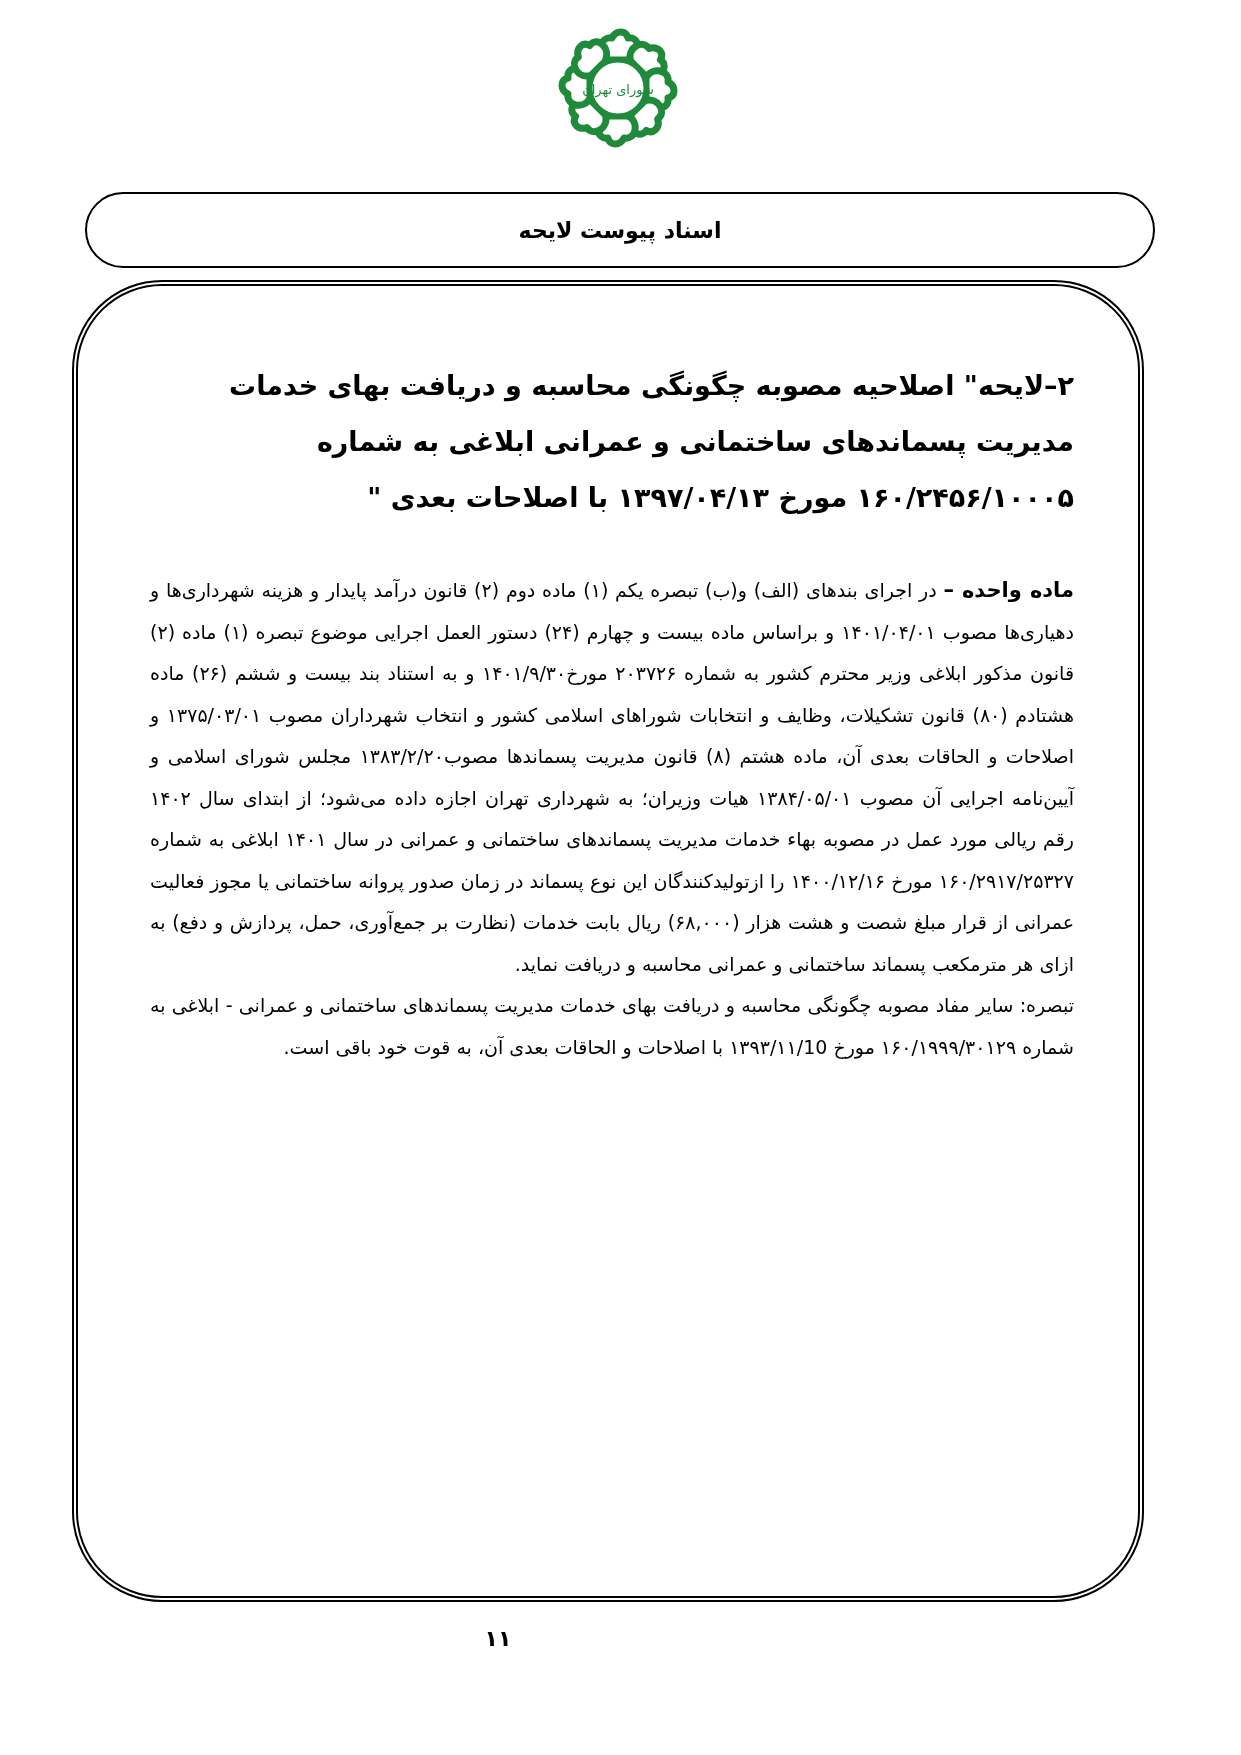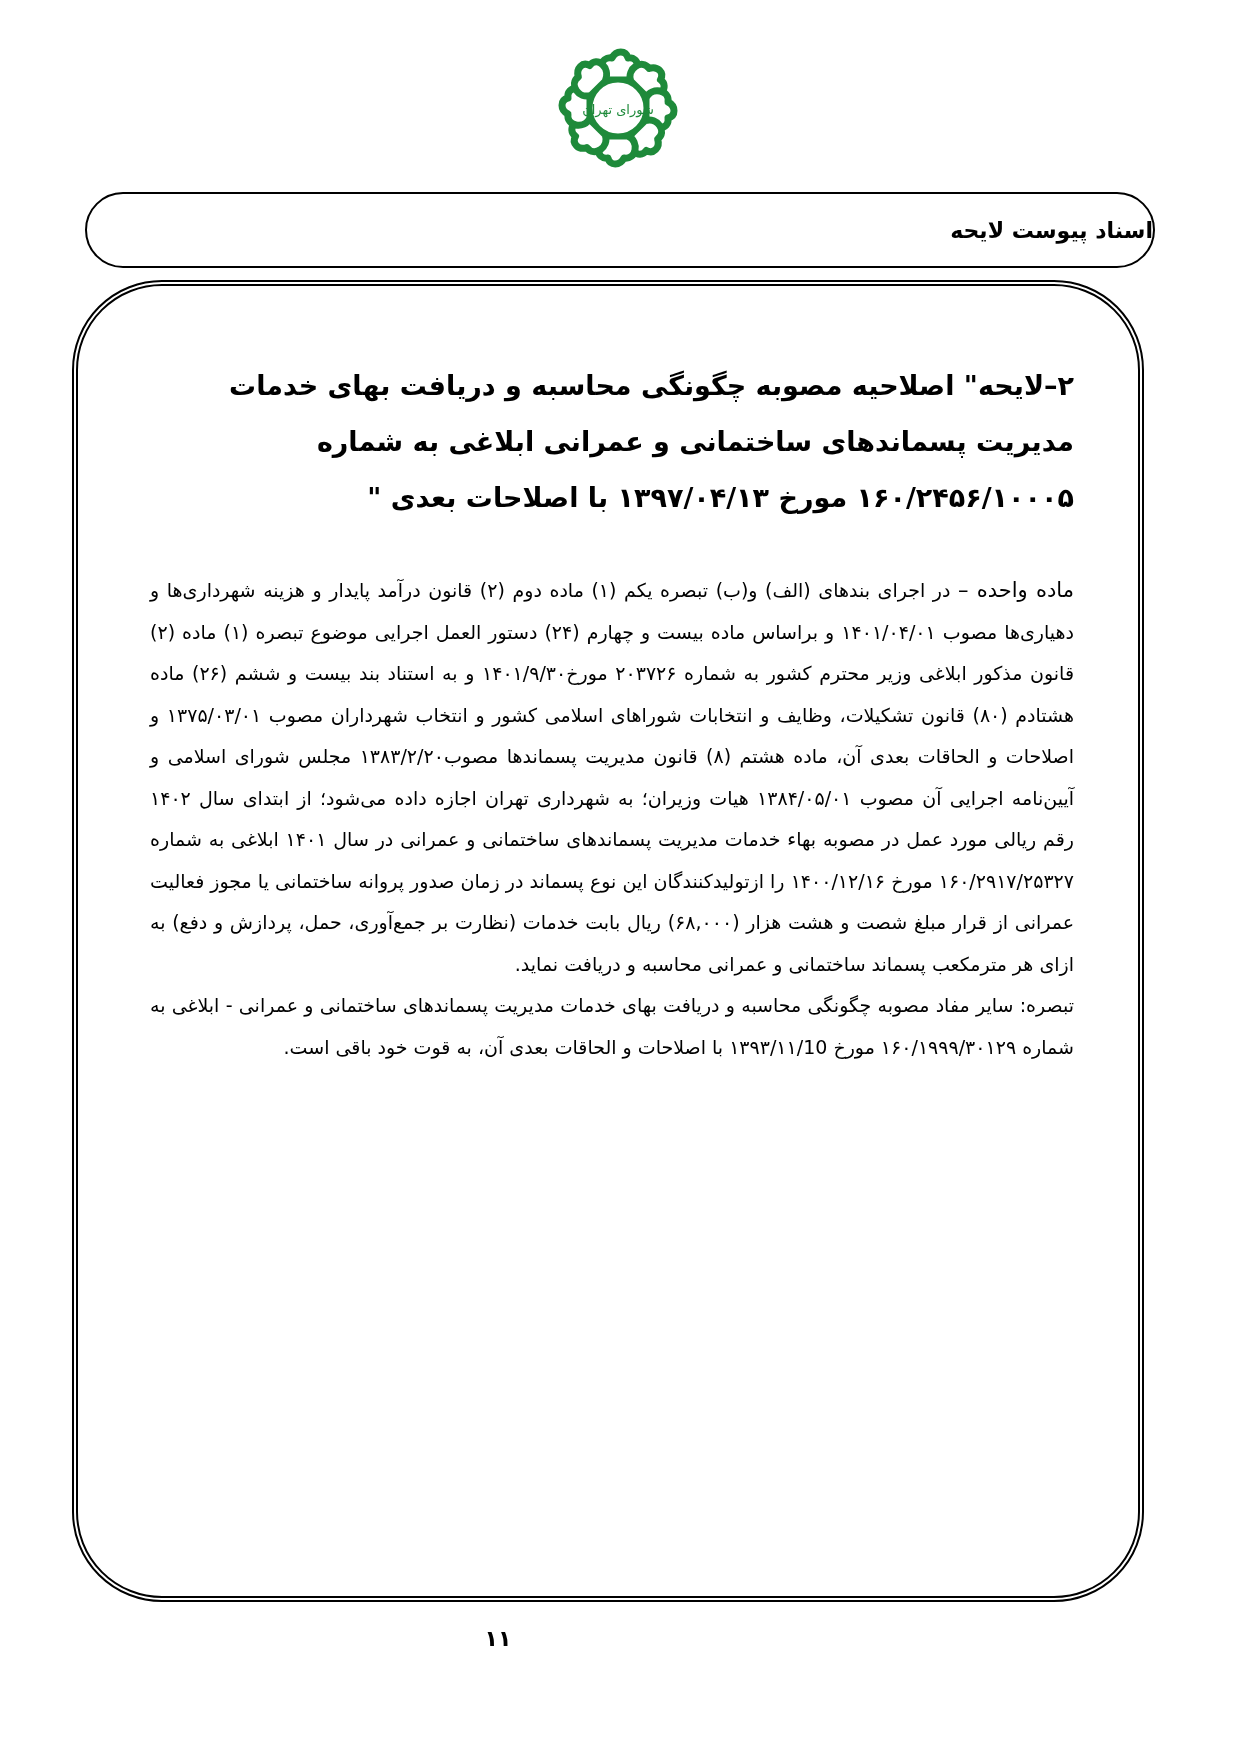--- a/index.html
+++ b/index.html
@@ -11,36 +11,36 @@
       width: 1241px;
       height: 1755px;
       position: relative;
       overflow: hidden;
       font-family: "DejaVu Sans", sans-serif;
       color: #000000;
     }
     .logo {
       position: absolute;
       left: 548px;
-      top: 48px;
+      top: 28px;
       width: 140px;
       height: 120px;
     }
     .header-pill {
       position: absolute;
       left: 85px;
       top: 192px;
       width: 1070px;
       height: 76px;
       border: 2px solid #000;
       border-radius: 40px;
       box-sizing: border-box;
       display: flex;
       align-items: center;
-      justify-content: flex-start;
+      justify-content: center;
       direction: rtl;
     }
     .header-pill .title {
       font-weight: bold;
       font-size: 22px;
       font-family: "DejaVu Sans", sans-serif;
     }
     .main-box {
       position: absolute;
       left: 72px;
@@ -67,21 +67,21 @@
       text-align: right;
     }
     .para {
       font-size: 19px;
       line-height: 41.5px;
       margin: 0;
       text-align: justify;
       text-align-last: right;
     }
     .para .lead {
-      font-weight: normal;
+      font-weight: bold;
       font-size: 21px;
     }
     .para.note {
       margin-top: 0;
     }
     .page-number {
       position: absolute;
       top: 1626px;
       left: 0;
       width: 996px;

